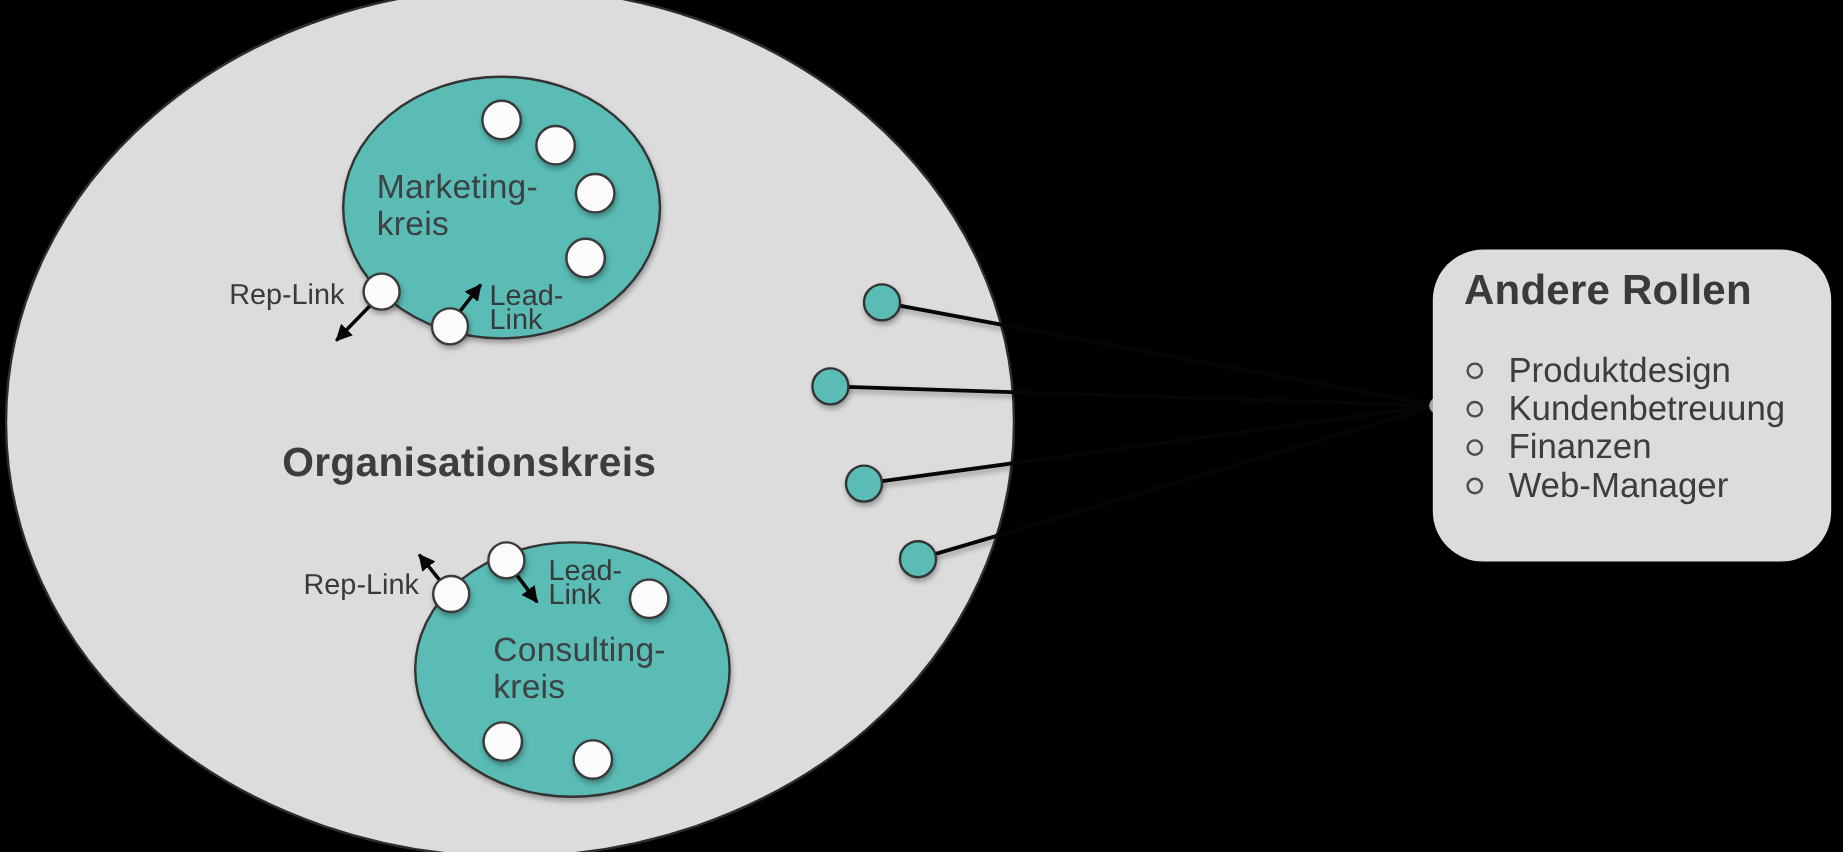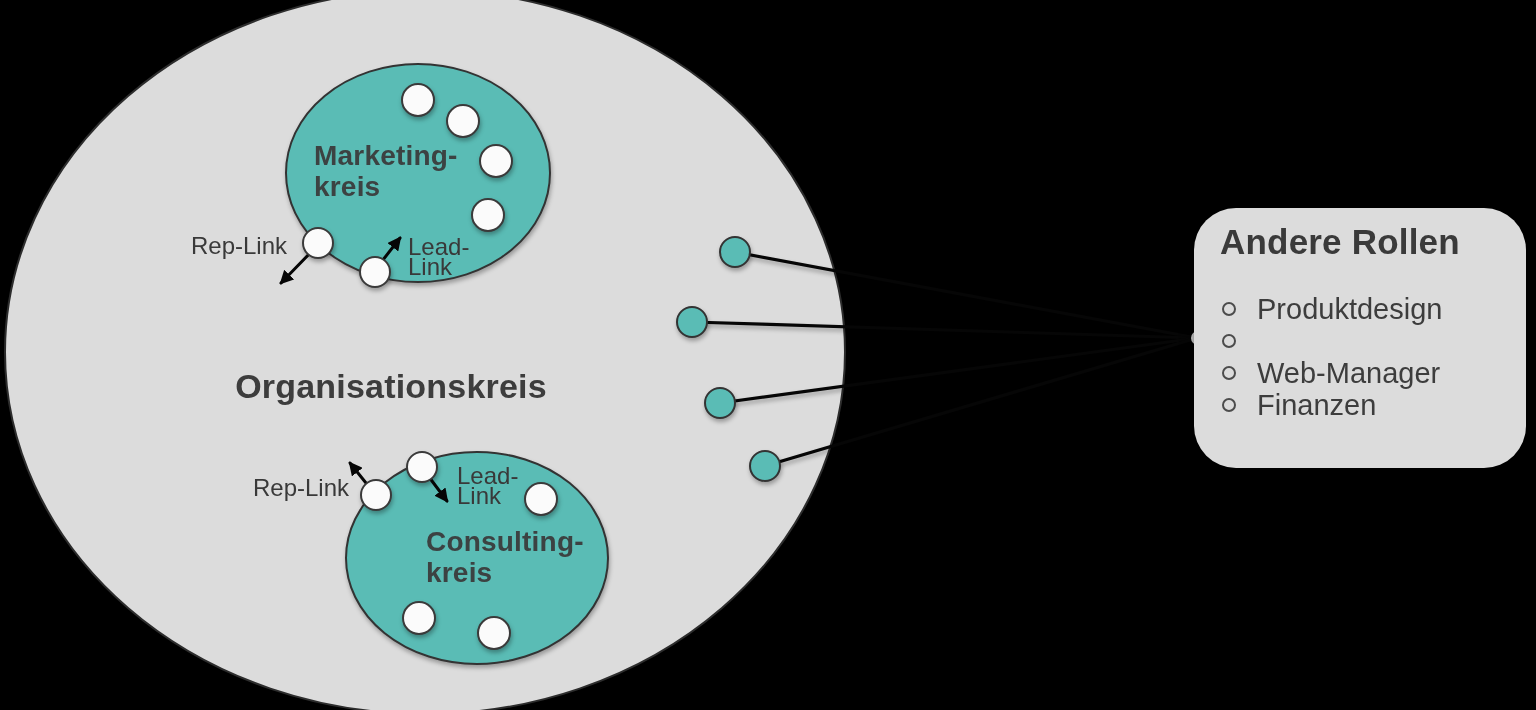--- a/index.html
+++ b/index.html
@@ -33,21 +33,21 @@
     font-size: 34px;
     font-weight: bold;
     letter-spacing: 0.2px;
     color: #3d3d3d;
     white-space: nowrap;
     margin-top: 12px;
   }
   .circle-label {
     position: absolute;
     font-size: 28px;
-    font-weight: bold;
+    font-weight: normal;
     line-height: 31px;
     letter-spacing: 0.2px;
     color: #3c4242;
     white-space: nowrap;
   }
   .link-label {
     position: absolute;
     font-size: 24px;
     line-height: 20px;
     color: #393939;
@@ -162,21 +162,21 @@
     </g>
   </svg>
 
   <div class="org-label">Organisationskreis</div>
 
   <div class="circle-label" style="left:314px; top:140px;">
     <div>Marketing-</div>
     <div>kreis</div>
   </div>
 
-  <div class="circle-label" style="left:426px; top:526px;">
+  <div class="circle-label" style="left:411px; top:526px;">
     <div>Consulting-</div>
     <div>kreis</div>
   </div>
 
   <div class="link-label align-right" style="left:180px; top:236px; width:107px;">Rep-Link</div>
 
   <div class="link-label" style="left:408px; top:237px;">
     <div>Lead-</div>
     <div>Link</div>
   </div>
@@ -190,25 +190,26 @@
 
   <div class="panel">
     <div class="panel-title">Andere Rollen</div>
     <ul class="panel-list">
       <li class="panel-item">
         <span class="bullet"></span>
         <span>Produktdesign</span>
       </li>
       <li class="panel-item">
         <span class="bullet"></span>
+        <span>Kundenbetreuung</span>
+      </li>
+      <li class="panel-item">
+        <span class="bullet"></span>
+        <span>Finanzen</span>
       </li>
       <li class="panel-item">
         <span class="bullet"></span>
         <span>Web-Manager</span>
       </li>
-      <li class="panel-item">
-        <span class="bullet"></span>
-        <span>Finanzen</span>
-      </li>
     </ul>
   </div>
 
 </div>
 
 </body></html>

